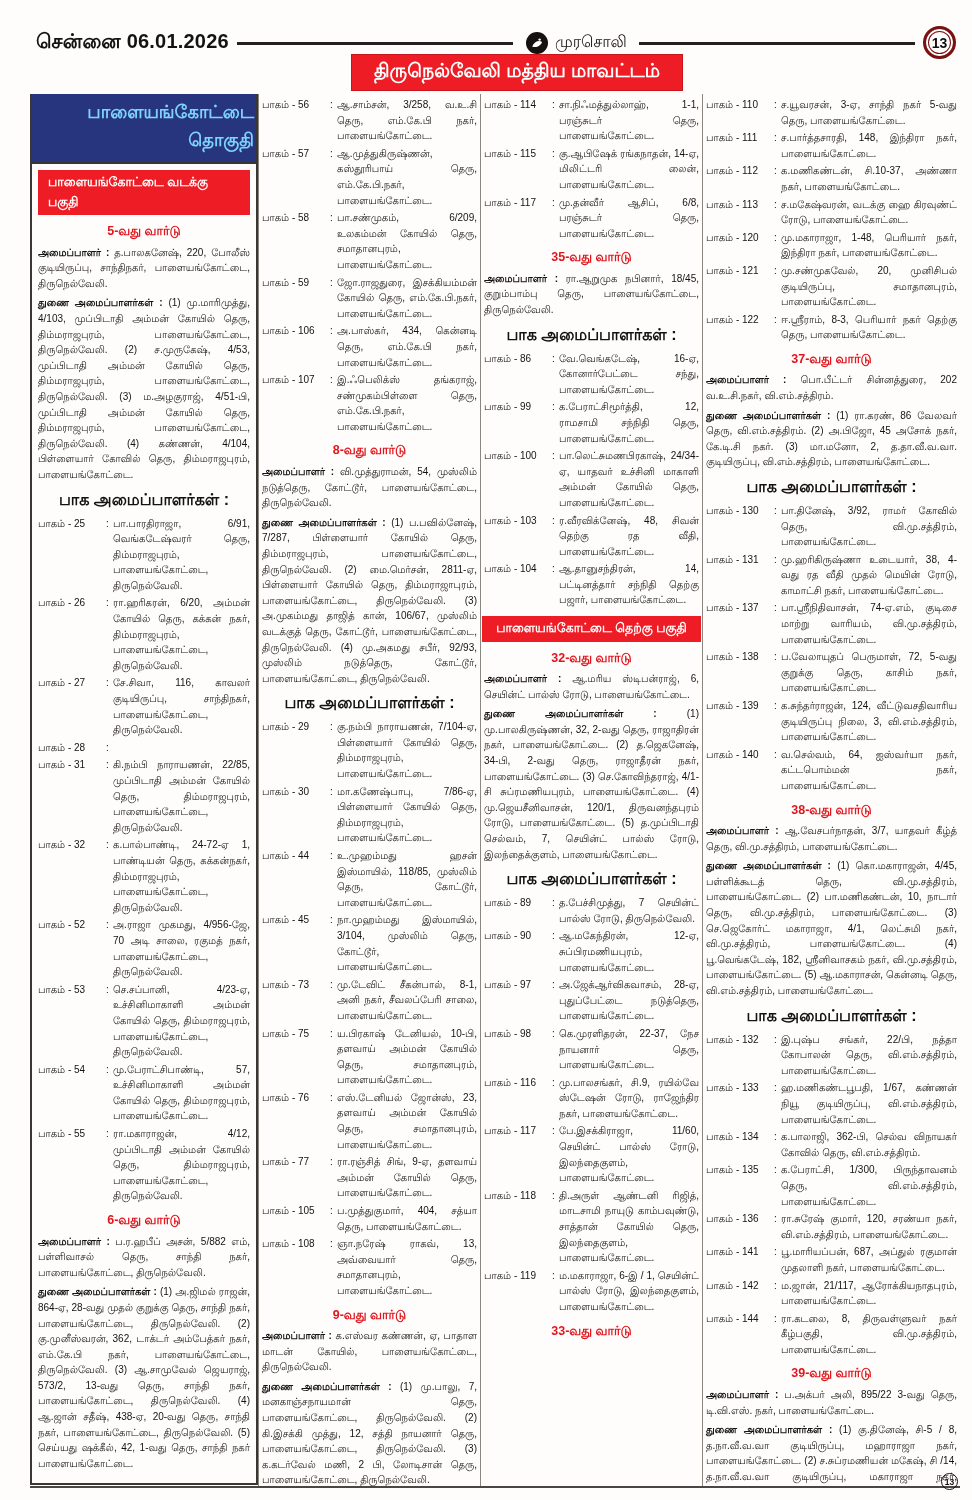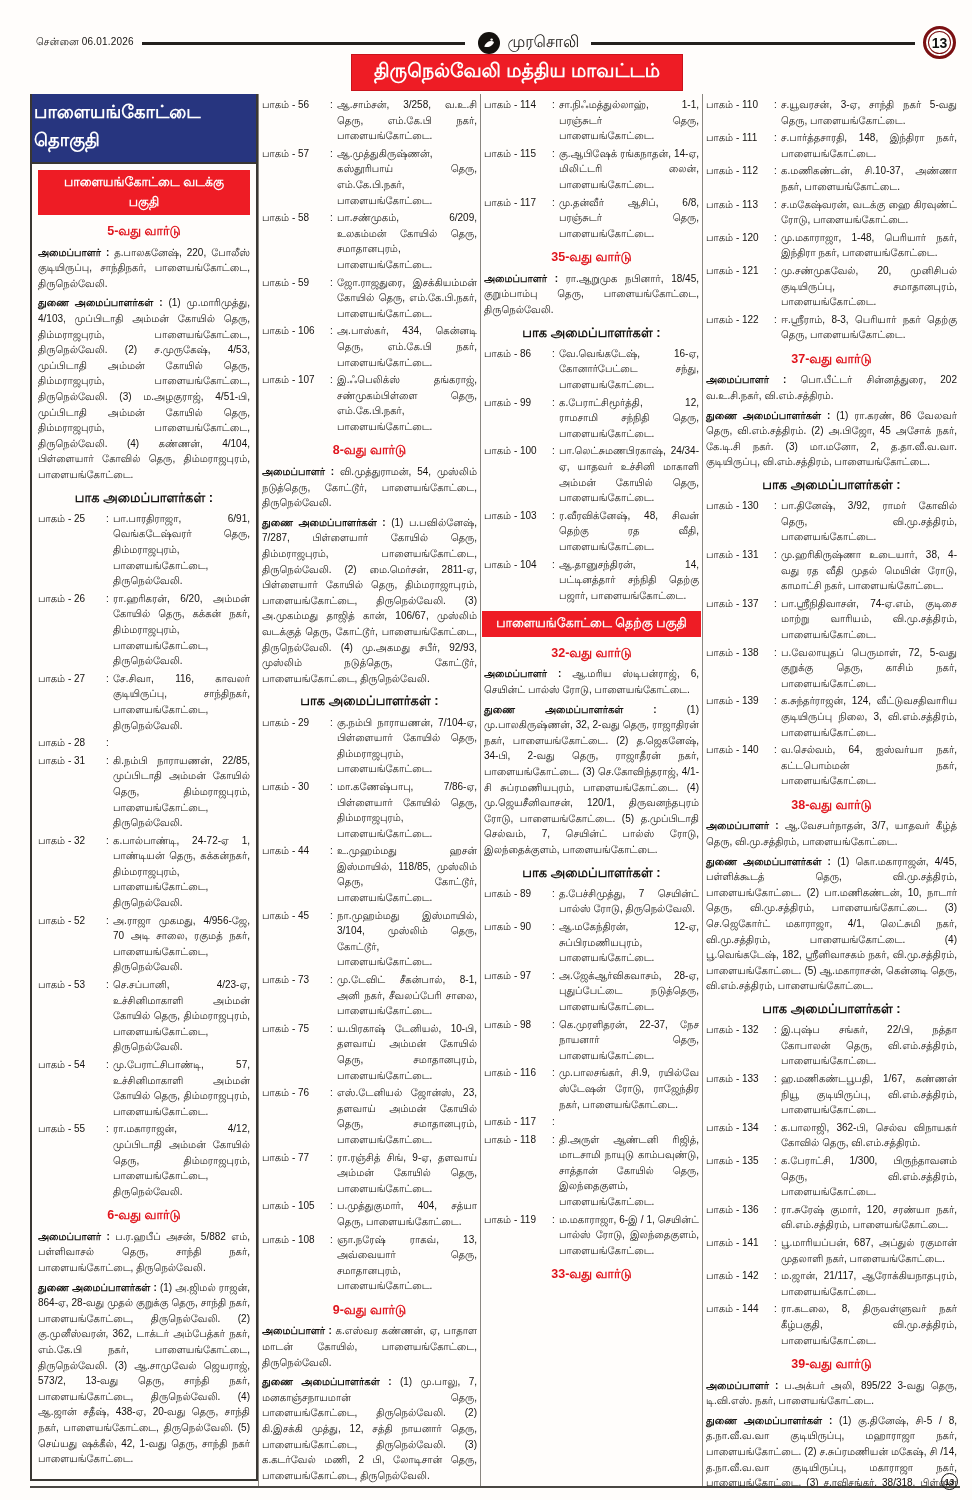--- a/index.html
+++ b/index.html
@@ -1,49 +1,49 @@
 <!DOCTYPE html>
 <html><head>
 <meta charset="utf-8">
 <style>
   html,body{margin:0;padding:0;background:#e8e8e4;}
   .page{position:relative;width:972px;height:1500px;background:#fffdfb;margin:0 auto;overflow:hidden;
         font-family:"Liberation Sans","DejaVu Sans",sans-serif;color:#151310;}
   
   .masthead{position:absolute;top:26px;left:36px;right:16px;display:flex;align-items:center;gap:8px;}
-  .m-date{font-size:10px;font-weight:normal;white-space:nowrap;letter-spacing:.2px;}
+  .m-date{font-size:20px;font-weight:bold;white-space:nowrap;letter-spacing:.2px;}
   .m-rule{height:3px;background:#23201d;flex:1;border-top:1px solid #fff;}
   .brandwrap{display:flex;align-items:center;gap:6px;padding:0 4px;}
   .logo{width:24px;height:24px;display:inline-block;}
   .brandname{font-size:16px;font-weight:normal;}
   .pagebadge{width:27px;height:27px;border-radius:50%;border:3px solid #7a1012;box-shadow:inset 0 0 0 2px #fff,inset 0 0 0 3px #7a1012;
              display:flex;align-items:center;justify-content:center;font-size:14px;font-weight:bold;color:#111;}
   
   .district-banner{position:absolute;top:55px;left:352px;width:318px;background:#ee1c25;color:#fff;
                    font-size:19px;font-weight:bold;text-align:center;padding:5px 6px 6px;box-shadow:0 0 0 1px #c8141c;}
   
   .content{position:absolute;top:94px;left:30px;width:930px;height:1392px;display:flex;border-bottom:2px solid #4a4743;}
   .col{box-sizing:border-box;overflow:hidden;padding:2px 3px 4px;font-size:10px;line-height:1.56;}
   .col1{width:228px;padding:0;}
   .col2{width:222px;border-left:1px solid #8a8680;}
   .col3{width:222px;border-left:1px solid #8a8680;}
   .col4{width:258px;border-left:1px solid #8a8680;}
   
   .cons-box{border:2px solid #3a3733;margin-top:-6px;min-height:1370px;box-sizing:border-box;padding:0 6px 8px;background:#fffdfb;}
-  .cons-title{background:#27357f;color:#ffffff;font-size:18px;font-weight:bold;text-align:left;
+  .cons-title{background:#27357f;color:#7dd3fc;font-size:18px;font-weight:bold;text-align:right;
               padding:8px 2px;margin:0 -6px 6px;border-bottom:2px solid #3a3733;}
-  .cons-sub{background:#ee1c25;color:#fff;font-size:12.5px;font-weight:bold;text-align:center;
+  .cons-sub{background:#ee1c25;color:#fff;font-size:12.5px;font-weight:bold;
             padding:3px 10px;margin:0 0 2px;}
   
   .ward{color:#e0151d;font-weight:bold;font-size:12.5px;text-align:center;margin:7px 0 3px;}
   .sec-banner{background:#ee1c25;color:#fff;font-weight:bold;font-size:12.5px;text-align:center;
               padding:3px 2px;margin:8px -2px 3px;}
   .org{text-align:justify;margin:3px 0 4px;}
   .org b{font-weight:bold;}
-  .center-label{font-weight:bold;text-align:center;font-size:13px;margin:5px 0 3px;}
+  .center-label{font-weight:bold;text-align:center;font-size:16px;margin:5px 0 3px;}
   .part{display:flex;margin:1px 0 2px;}
   .pn{flex:0 0 64px;white-space:nowrap;}
   .pc{flex:0 0 11px;text-align:center;}
   .pt{flex:1;text-align:justify;}
   
   .bottom-badge{position:absolute;right:14px;bottom:10px;width:15px;height:15px;border-radius:50%;
                 border:1.5px solid #111;display:flex;align-items:center;justify-content:center;
                 font-size:8.5px;font-weight:bold;}
 </style>
 </head>
@@ -296,20 +296,21 @@
             <div class="pt">கெ.முரளிதரன், 22-37, நேச நாயனார் தெரு, பாளையங்கோட்டை.</div>
           </div>
           <div class="part">
             <div class="pn">பாகம் - 116</div>
             <div class="pc">:</div>
             <div class="pt">மு.பாலசங்கர், சி.9, ரயில்வே ஸ்டேஷன் ரோடு, ராஜேந்திர நகர், பாளையங்கோட்டை.</div>
           </div>
           <div class="part">
             <div class="pn">பாகம் - 117</div>
             <div class="pc">:</div>
+            <div class="pt">பே.இசக்கிராஜா, 11/60, செயின்ட் பால்ஸ் ரோடு, இலந்தைகுளம், பாளையங்கோட்டை.</div>
           </div>
           <div class="part">
             <div class="pn">பாகம் - 118</div>
             <div class="pc">:</div>
             <div class="pt">தி.அருள் ஆண்டனி ரிஜித், மாடசாமி நாயுடு காம்பவுண்டு, சாத்தான் கோயில் தெரு, இலந்தைகுளம், பாளையங்கோட்டை.</div>
           </div>
           <div class="part">
             <div class="pn">பாகம் - 119</div>
             <div class="pc">:</div>
             <div class="pt">ம.மகாராஜா, 6-இ / 1, செயின்ட் பால்ஸ் ரோடு, இலந்தைகுளம், பாளையங்கோட்டை.</div>

